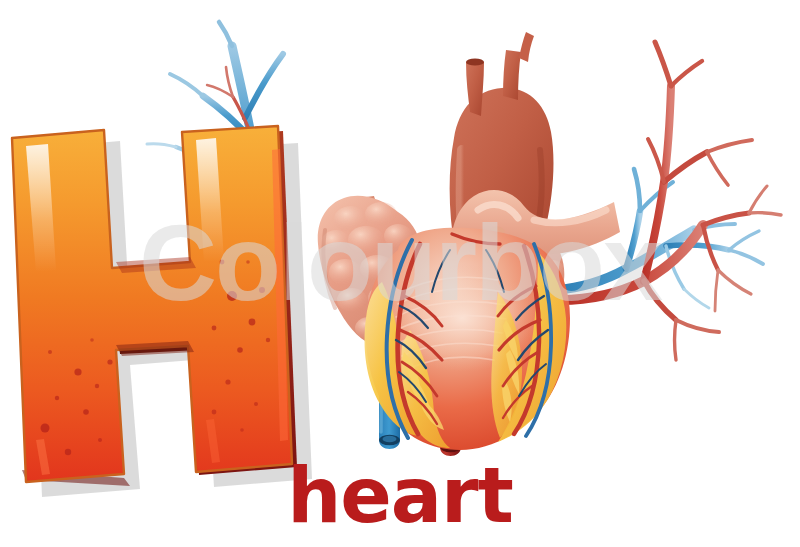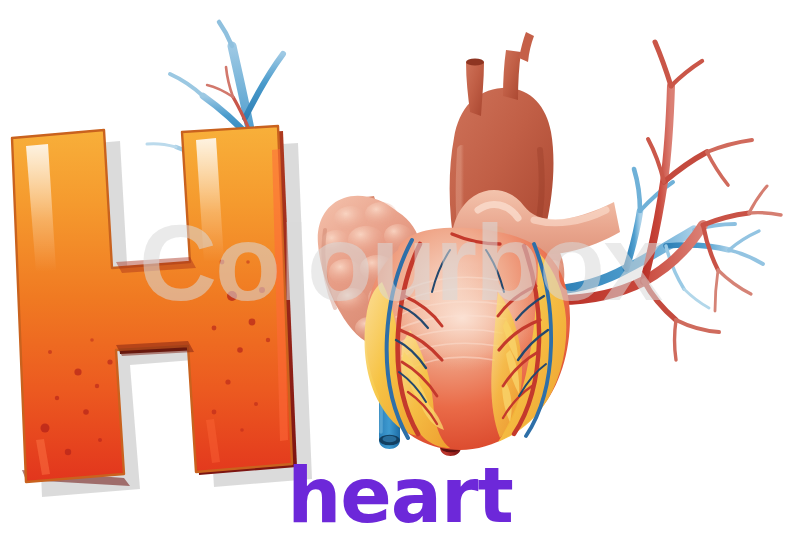--- a/index.html
+++ b/index.html
@@ -40,21 +40,21 @@
   #caption {
     position: absolute;
     left: 0;
     top: 455px;
     width: 800px;
     text-align: center;
     font-family: "DejaVu Sans", sans-serif;
     font-weight: 700;
     font-size: 76px;
     line-height: 82px;
-    color: #6d28d9;
+    color: #b91c1c;
     letter-spacing: -1px;
   }
 </style>
 </head>
 <body>
 
 <div id="stage">
 
   <div id="artboard">
 

